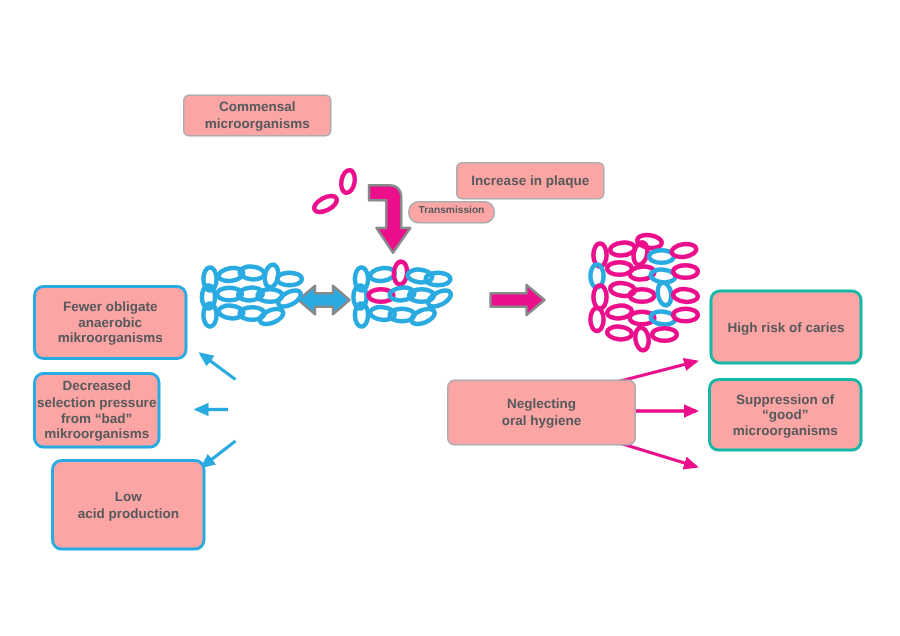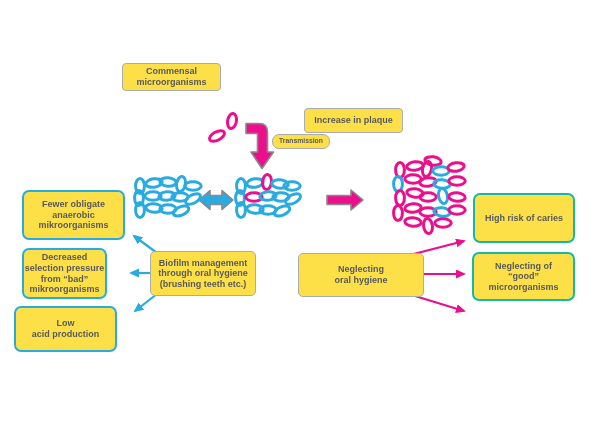--- a/index.html
+++ b/index.html
@@ -1,32 +1,32 @@
 <!DOCTYPE html>
 <html><head>
 <meta charset="utf-8">
 <style>
   html,body{margin:0;padding:0;background:#ffffff;}
   #stage{position:relative;width:600px;height:424px;background:#ffffff;overflow:hidden;
          font-family:"Liberation Sans", sans-serif;}
   #diagram-svg{position:absolute;left:0;top:0;}
   .box{position:absolute;display:flex;align-items:center;justify-content:center;
-       text-align:center;background:#fde047;box-sizing:border-box;
+       text-align:center;background:#fca5a5;box-sizing:border-box;
        color:#58595b;font-weight:600;white-space:pre-line;line-height:1.18;}
   .gray-box{border:1.5px solid #a9abae;border-radius:4px;font-size:9px;}
   .blue-box{border:2px solid #29abe2;border-radius:7px;font-size:9px;text-align:center;}
   .pink-box{border:2px solid #14b8a6;border-radius:7px;font-size:9px;}
   .pill{border:1px solid #a9abae;border-radius:7px;font-size:6.8px;font-weight:600;}
   
   #b-commensal{left:122px;top:63px;width:99px;height:28px;}
   #b-increase{left:304px;top:64px;width:99px;height:25px;margin-top:44px;}
   #b-transmission{left:272px;top:134px;width:58px;height:15px;}
   #b-fewer{left:22px;top:190px;width:103px;height:50px;}
   #b-decreased{left:22px;top:248px;width:85px;height:51px;}
-  #b-lowacid{left:14px;top:306px;width:103px;height:46px;}
+  #b-lowacid{left:34px;top:306px;width:103px;height:61px;}
   #b-biofilm{left:150px;top:251px;width:106px;height:45px;border-radius:5px;}
   #b-neglect{left:298px;top:253px;width:126px;height:44px;border-radius:5px;}
   #b-caries{left:473px;top:193px;width:102px;height:50px;}
   #b-suppression{left:472px;top:252px;width:103px;height:49px;}
   #b-inflammation{left:472px;top:306px;width:103px;height:56px;}
 </style>
 </head>
 <body>
 
 <div id="stage">
@@ -135,26 +135,23 @@
 mikroorganisms</div>
 
   <div id="b-decreased" class="box blue-box">Decreased
 selection pressure
 from “bad”
 mikroorganisms</div>
 
   <div id="b-lowacid" class="box blue-box">Low
 acid production</div>
 
-  <div id="b-biofilm" class="box gray-box">Biofilm management
-through oral hygiene
-(brushing teeth etc.)</div>
 
   <div id="b-neglect" class="box gray-box">Neglecting
 oral hygiene</div>
 
   <div id="b-caries" class="box pink-box">High risk of caries</div>
 
-  <div id="b-suppression" class="box pink-box">Neglecting of
+  <div id="b-suppression" class="box pink-box">Suppression of
 “good”
 microorganisms</div>
 
 </div>
 
 </body></html>

